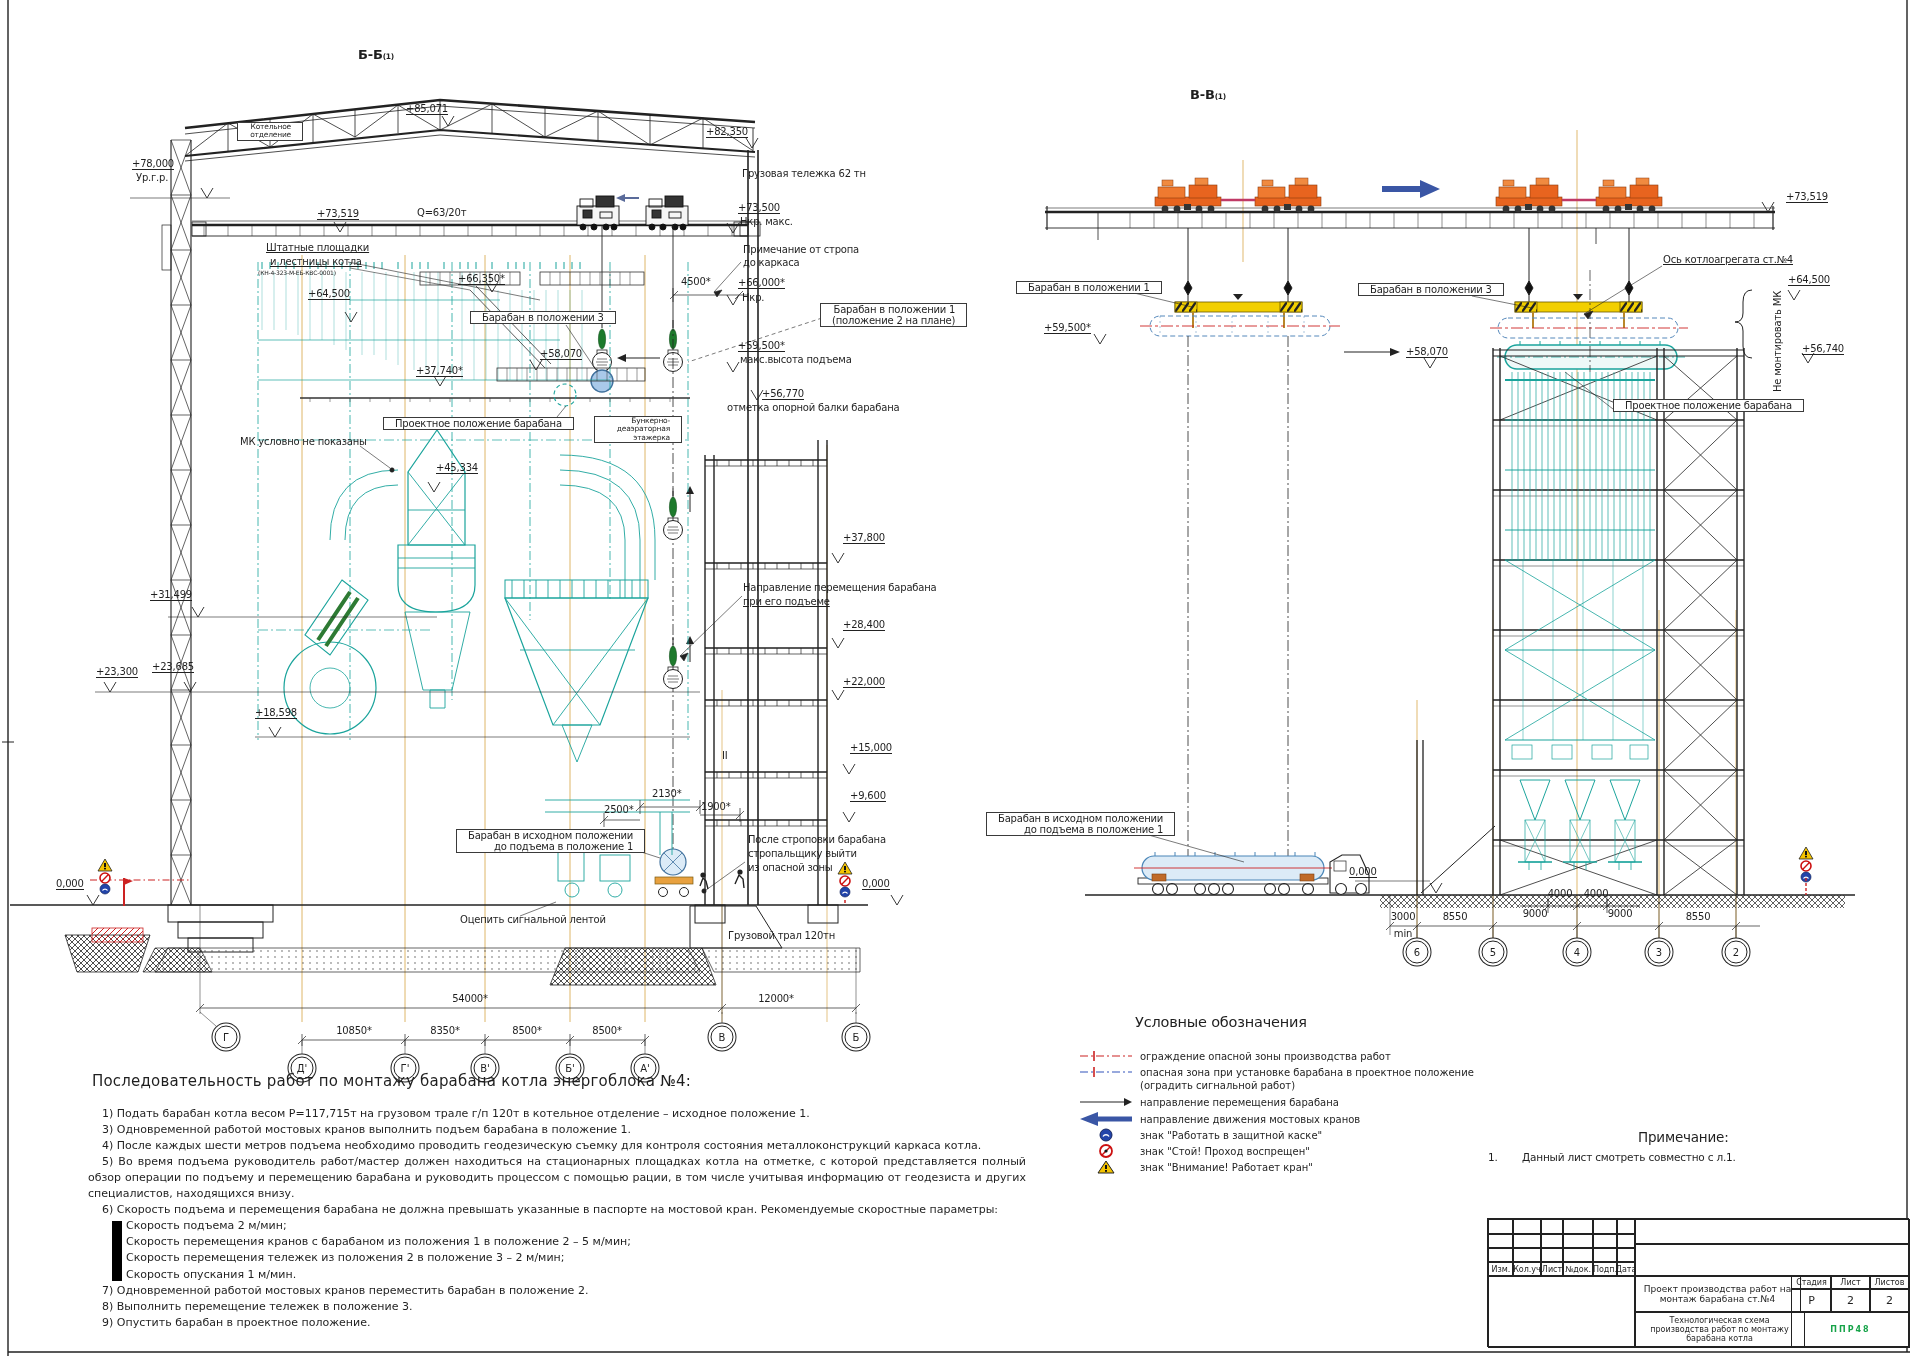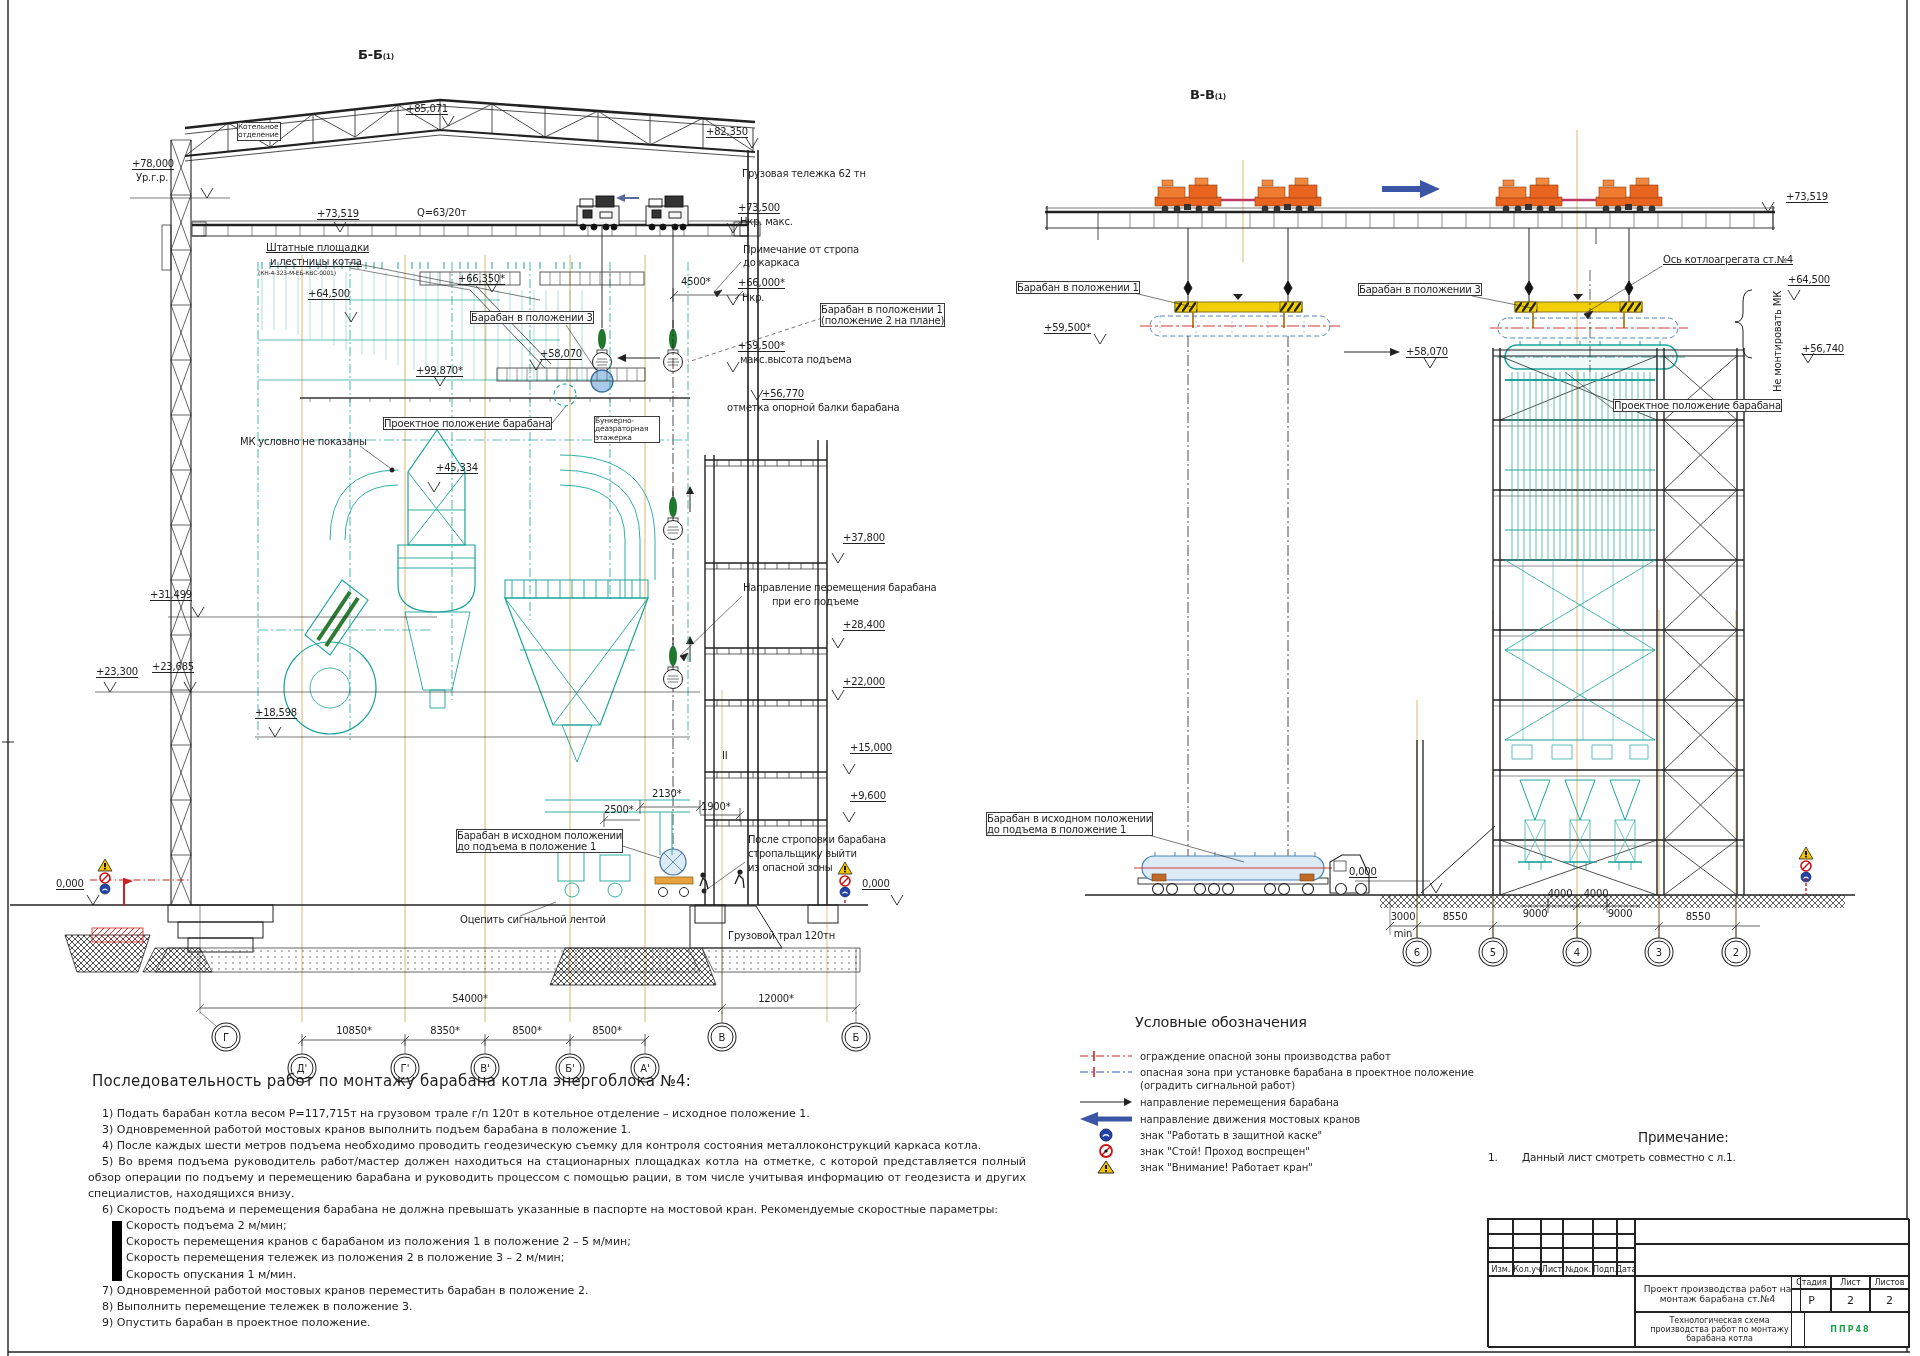--- a/index.html
+++ b/index.html
@@ -6,21 +6,21 @@
   #sheet{position:relative;width:1920px;height:1356px;background:#fff;overflow:hidden;
          font-family:"DejaVu Sans",sans-serif;color:#1f1f1f;}
   #linework{position:absolute;left:0;top:0;}
   .l{position:absolute;white-space:nowrap;font-size:10px;line-height:1.12;color:#1f1f1f;letter-spacing:-0.2px;}
   .c{transform:translateX(-50%);}
   .elev{border-bottom:1px solid #222;padding-bottom:0px;}
   .t13{font-size:13px;font-weight:bold;}
   .t15{font-size:14.5px;}
   .small{font-size:7.5px;}
   .tiny{font-size:6px;}
-  .box{border:1px solid #3a3a3a;background:#fff;padding:0 0;text-align:left;}
+  .box{border:1px solid #3a3a3a;background:#fff;padding:0 11px;text-align:right;}
   .u{text-decoration:underline;}
   .bub{position:absolute;width:21px;height:21px;border:1px solid #222;border-radius:50%;
        background:#fff;box-shadow:0 0 0 2px #fff,0 0 0 3px #222;
        display:flex;align-items:center;justify-content:center;font-size:10px;transform:translate(-50%,-50%);}
   .vert{transform:rotate(-90deg);transform-origin:left top;}
   .legend-row{position:absolute;display:flex;align-items:center;gap:8px;}
   .seq{position:absolute;left:88px;top:1072px;width:938px;}
   .seq h3{font-size:15px;font-weight:normal;margin:0 0 16px 4px;letter-spacing:0.2px;}
   .seq .it{font-size:11px;line-height:16px;text-indent:14px;text-align:justify;margin:0;}
   .speeds{position:relative;margin-left:24px;padding-left:14px;}
@@ -478,34 +478,34 @@
 <span class="l" style="left:742px;top:292px;">Нкр.</span>
 <span class="l elev" style="left:308px;top:288px;">+64,500</span>
 <div class="l box" style="left:820px;top:303px;">
   <div>Барабан в положении 1</div>
       <div>(положение 2 на плане)</div>
 </div>
 <div class="l box" style="left:470px;top:311px;"><span>Барабан в положении 3</span></div>
 <span class="l elev" style="left:738px;top:340px;">+59,500*</span>
 <span class="l" style="left:740px;top:354px;">макс.высота подъема</span>
 <span class="l elev" style="left:540px;top:348px;">+58,070</span>
-<span class="l elev" style="left:416px;top:365px;">+99,870*</span>
+<span class="l elev" style="left:416px;top:365px;">+37,740*</span>
 <span class="l elev" style="left:762px;top:388px;">+56,770</span>
 <span class="l" style="left:727px;top:402px;">отметка опорной балки барабана</span>
 <div class="l box small" style="left:594px;top:416px;width:64px;">
   <div>Бункерно-</div>
       <div>деаэраторная</div>
       <div>этажерка</div>
 </div>
 <div class="l box" style="left:383px;top:417px;"><span>Проектное положение барабана</span></div>
 <span class="l" style="left:240px;top:436px;">МК условно не показаны</span>
 <span class="l elev" style="left:436px;top:462px;">+45,334</span>
 <span class="l elev" style="left:843px;top:532px;">+37,800</span>
 <span class="l" style="left:743px;top:582px;">Направление перемещения барабана</span>
-<span class="l" style="left:772px;top:596px;">при его подъеме</span>
+<span class="l" style="left:743px;top:596px;text-decoration:underline;">при его подъеме</span>
 <span class="l elev" style="left:843px;top:619px;">+28,400</span>
 <span class="l elev" style="left:150px;top:589px;">+31,499</span>
 <span class="l elev" style="left:843px;top:676px;">+22,000</span>
 <span class="l elev" style="left:96px;top:666px;">+23,300</span>
 <span class="l elev" style="left:152px;top:661px;">+23,685</span>
 <span class="l elev" style="left:255px;top:707px;">+18,598</span>
 <span class="l elev" style="left:850px;top:742px;">+15,000</span>
 <span class="l" style="left:722px;top:750px;">II</span>
 <span class="l elev" style="left:850px;top:790px;">+9,600</span>
 <span class="l" style="left:652px;top:788px;">2130*</span>

